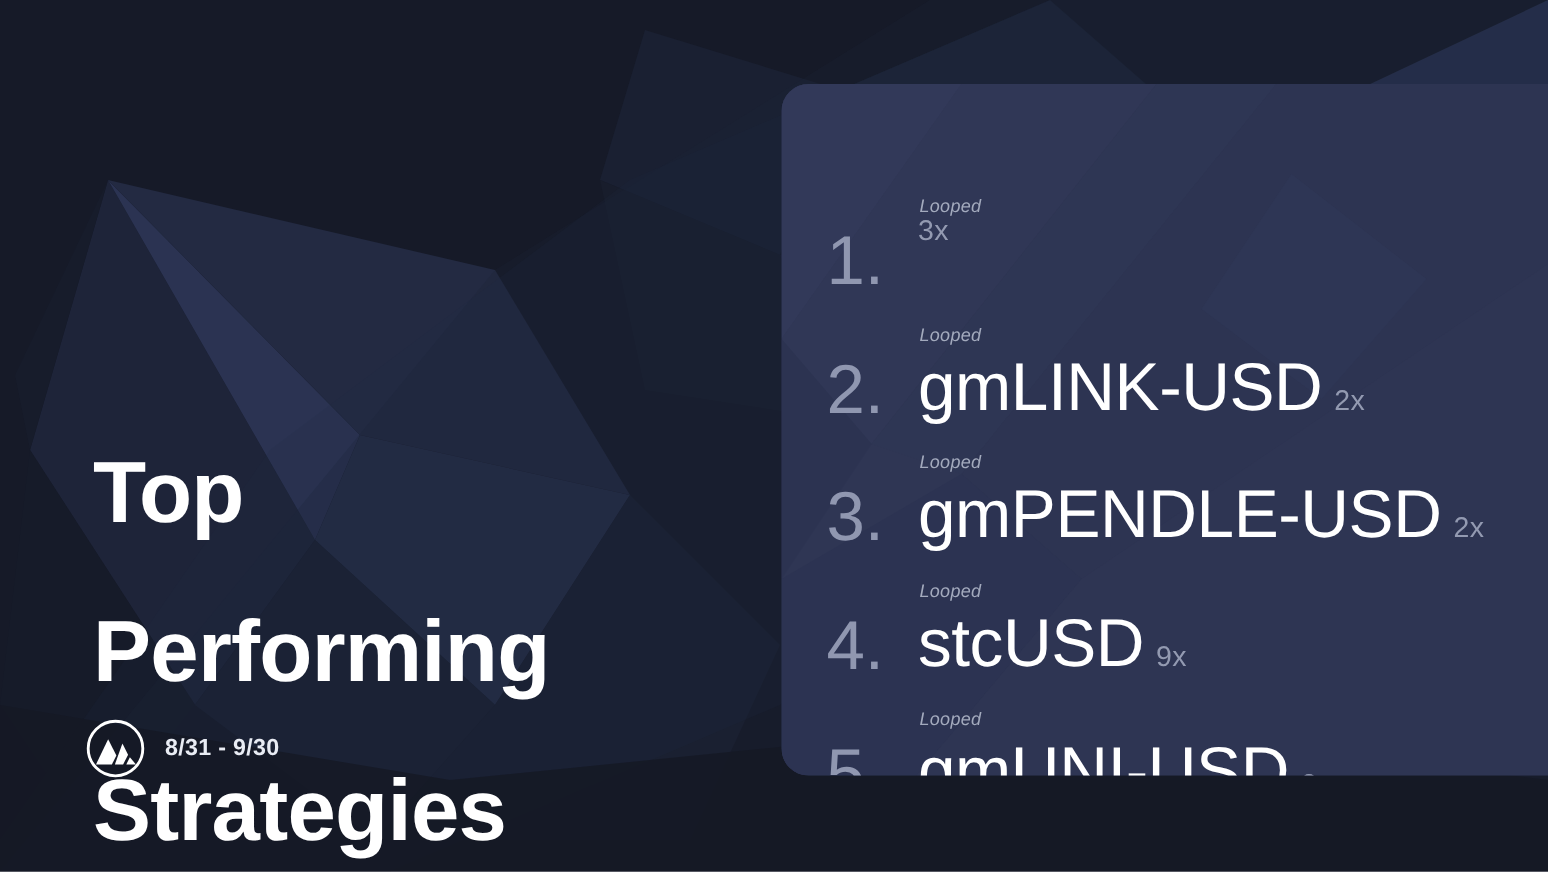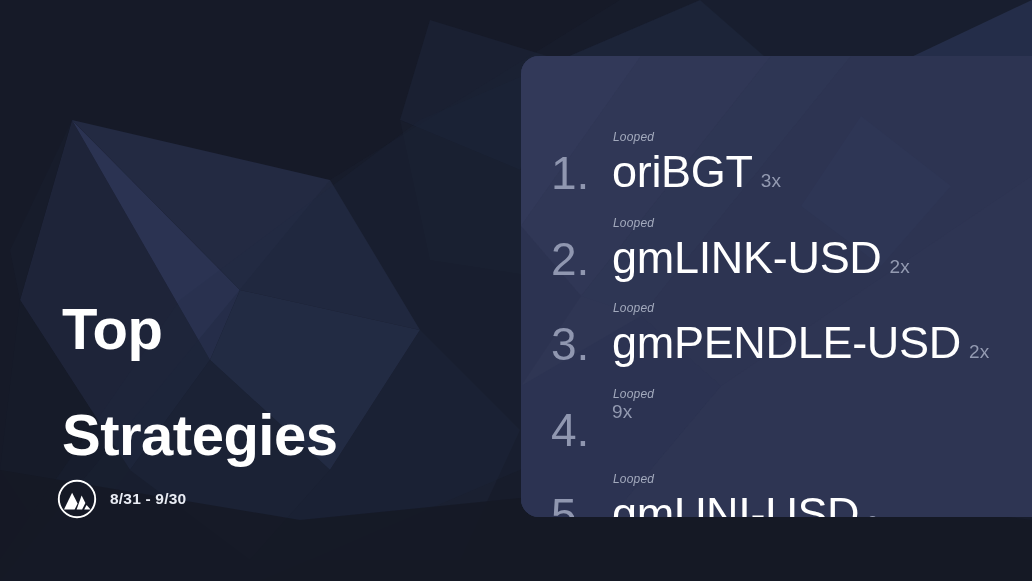--- a/index.html
+++ b/index.html
@@ -115,20 +115,21 @@
 
     <polygon points="0,581 330,180 620,0 1032,0 1032,581" fill="#1d2336" opacity="0.28"></polygon>
     <polygon points="0,560 180,300 420,120 700,0 1032,0 1032,140 520,470 260,581 0,581" fill="#222a42" opacity="0.16"></polygon>
 
     <polygon points="0,470 300,520 700,480 1032,520 1032,581 0,581" fill="#151925" opacity="0.85"></polygon>
   </svg>
 
   <div class="left-block">
     <h1 class="title">
       <span class="title-line">Top</span>
+      <span class="title-line">Performing</span>
       <span class="title-line">Strategies</span>
     </h1>
   </div>
 
   <div class="meta-row">
     <svg class="logo-mark" viewBox="0 0 40 40">
       <circle cx="20" cy="20" r="18.2" fill="none" stroke="#ffffff" stroke-width="1.9"></circle>
       <path d="M6.5 30.5 L15 13.5 L20.5 24 L24.5 16.5 L33.5 30.5 Z" fill="#ffffff" opacity="0.0"></path>
       <path d="M7 30.6 L15.1 13.8 L20.6 24.6 L17.6 30.6 Z" fill="#ffffff"></path>
       <path d="M19.6 30.6 L24.6 16.6 L28.4 24.1 L25.1 30.6 Z" fill="#ffffff"></path>
@@ -148,21 +149,20 @@
       <polygon points="0,330 120,260 200,330 90,461 0,461" fill="#2a3150" opacity="0.55"></polygon>
       <polygon points="200,330 511,120 511,461 90,461" fill="#2e3554" opacity="0.35"></polygon>
       <polygon points="340,60 430,130 360,210 280,150" fill="#333b5c" opacity="0.3"></polygon>
     </svg>
 
     <div class="card-inner">
       <div class="rank-row row-0">
         <span class="num">1.</span>
         <span class="looped">Looped</span>
         <span class="name-line">
-          <span class="name">oriBGT</span>
           <span class="mult">3x</span>
         </span>
       </div>
 
       <div class="rank-row row-1">
         <span class="num">2.</span>
         <span class="looped">Looped</span>
         <span class="name-line">
           <span class="name">gmLINK-USD</span>
           <span class="mult">2x</span>
@@ -175,20 +175,21 @@
         <span class="name-line">
           <span class="name">gmPENDLE-USD</span>
           <span class="mult">2x</span>
         </span>
       </div>
 
       <div class="rank-row row-3">
         <span class="num">4.</span>
         <span class="looped">Looped</span>
         <span class="name-line">
+          <span class="name">stcUSD</span>
           <span class="mult">9x</span>
         </span>
       </div>
 
       <div class="rank-row row-4">
         <span class="num">5.</span>
         <span class="looped">Looped</span>
         <span class="name-line">
           <span class="name">gmUNI-USD</span>
           <span class="mult">2x</span>

